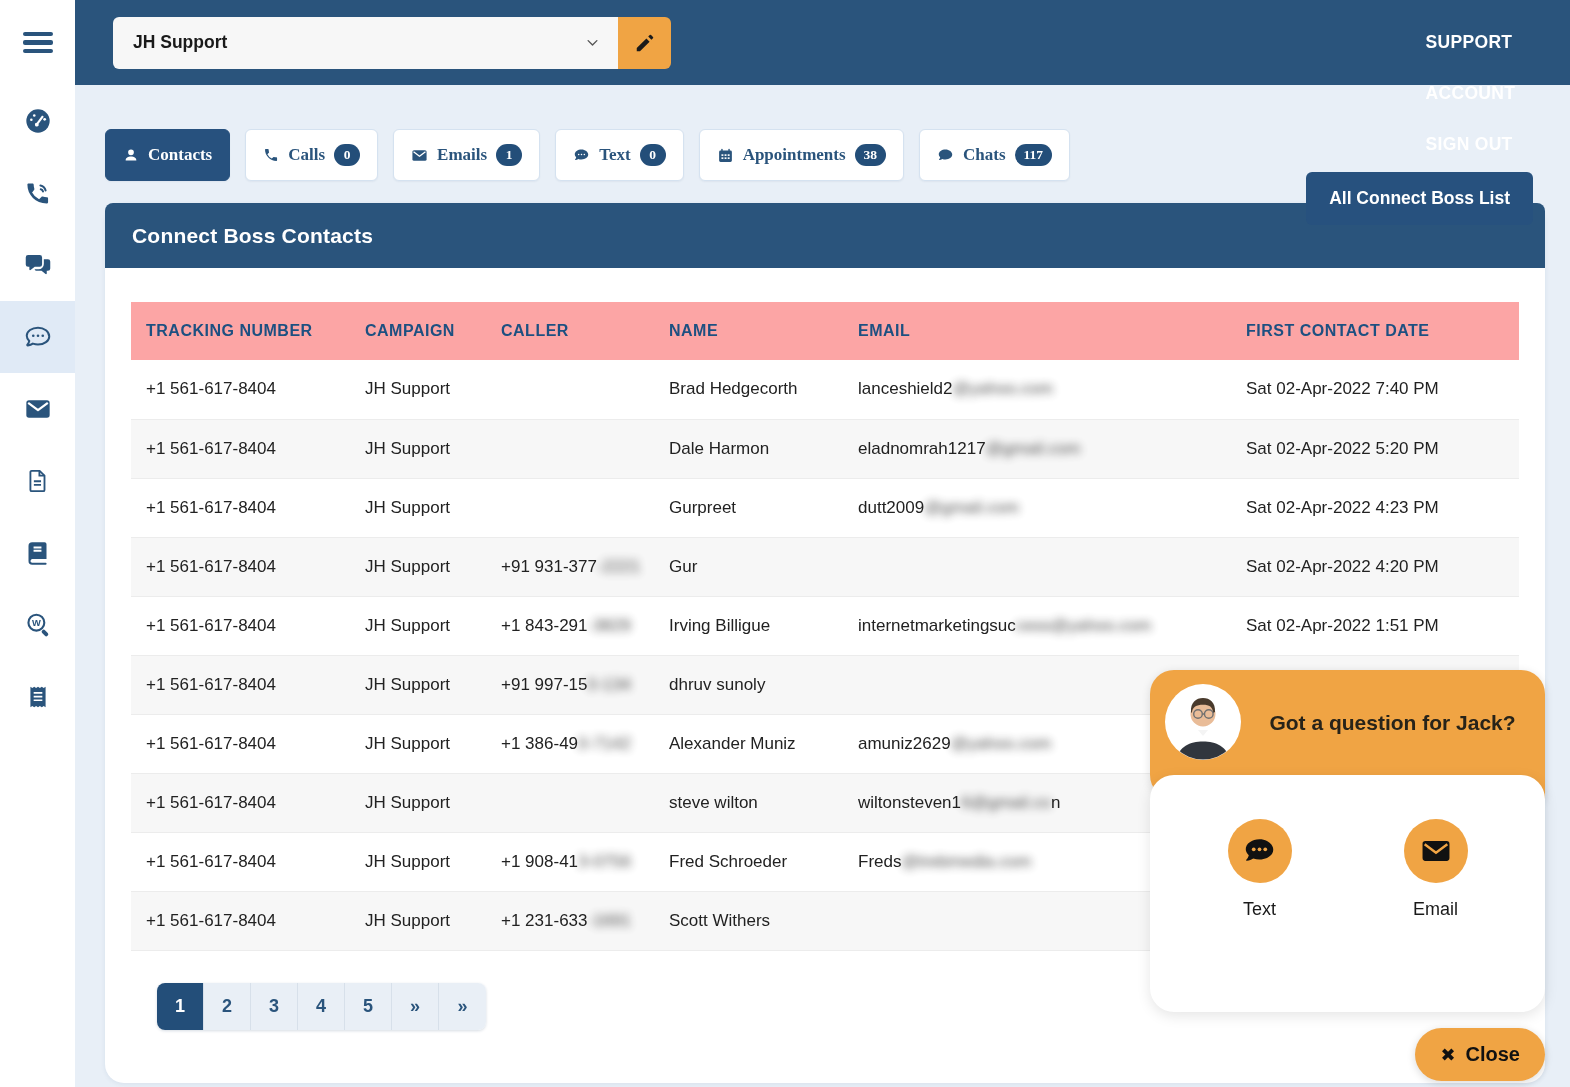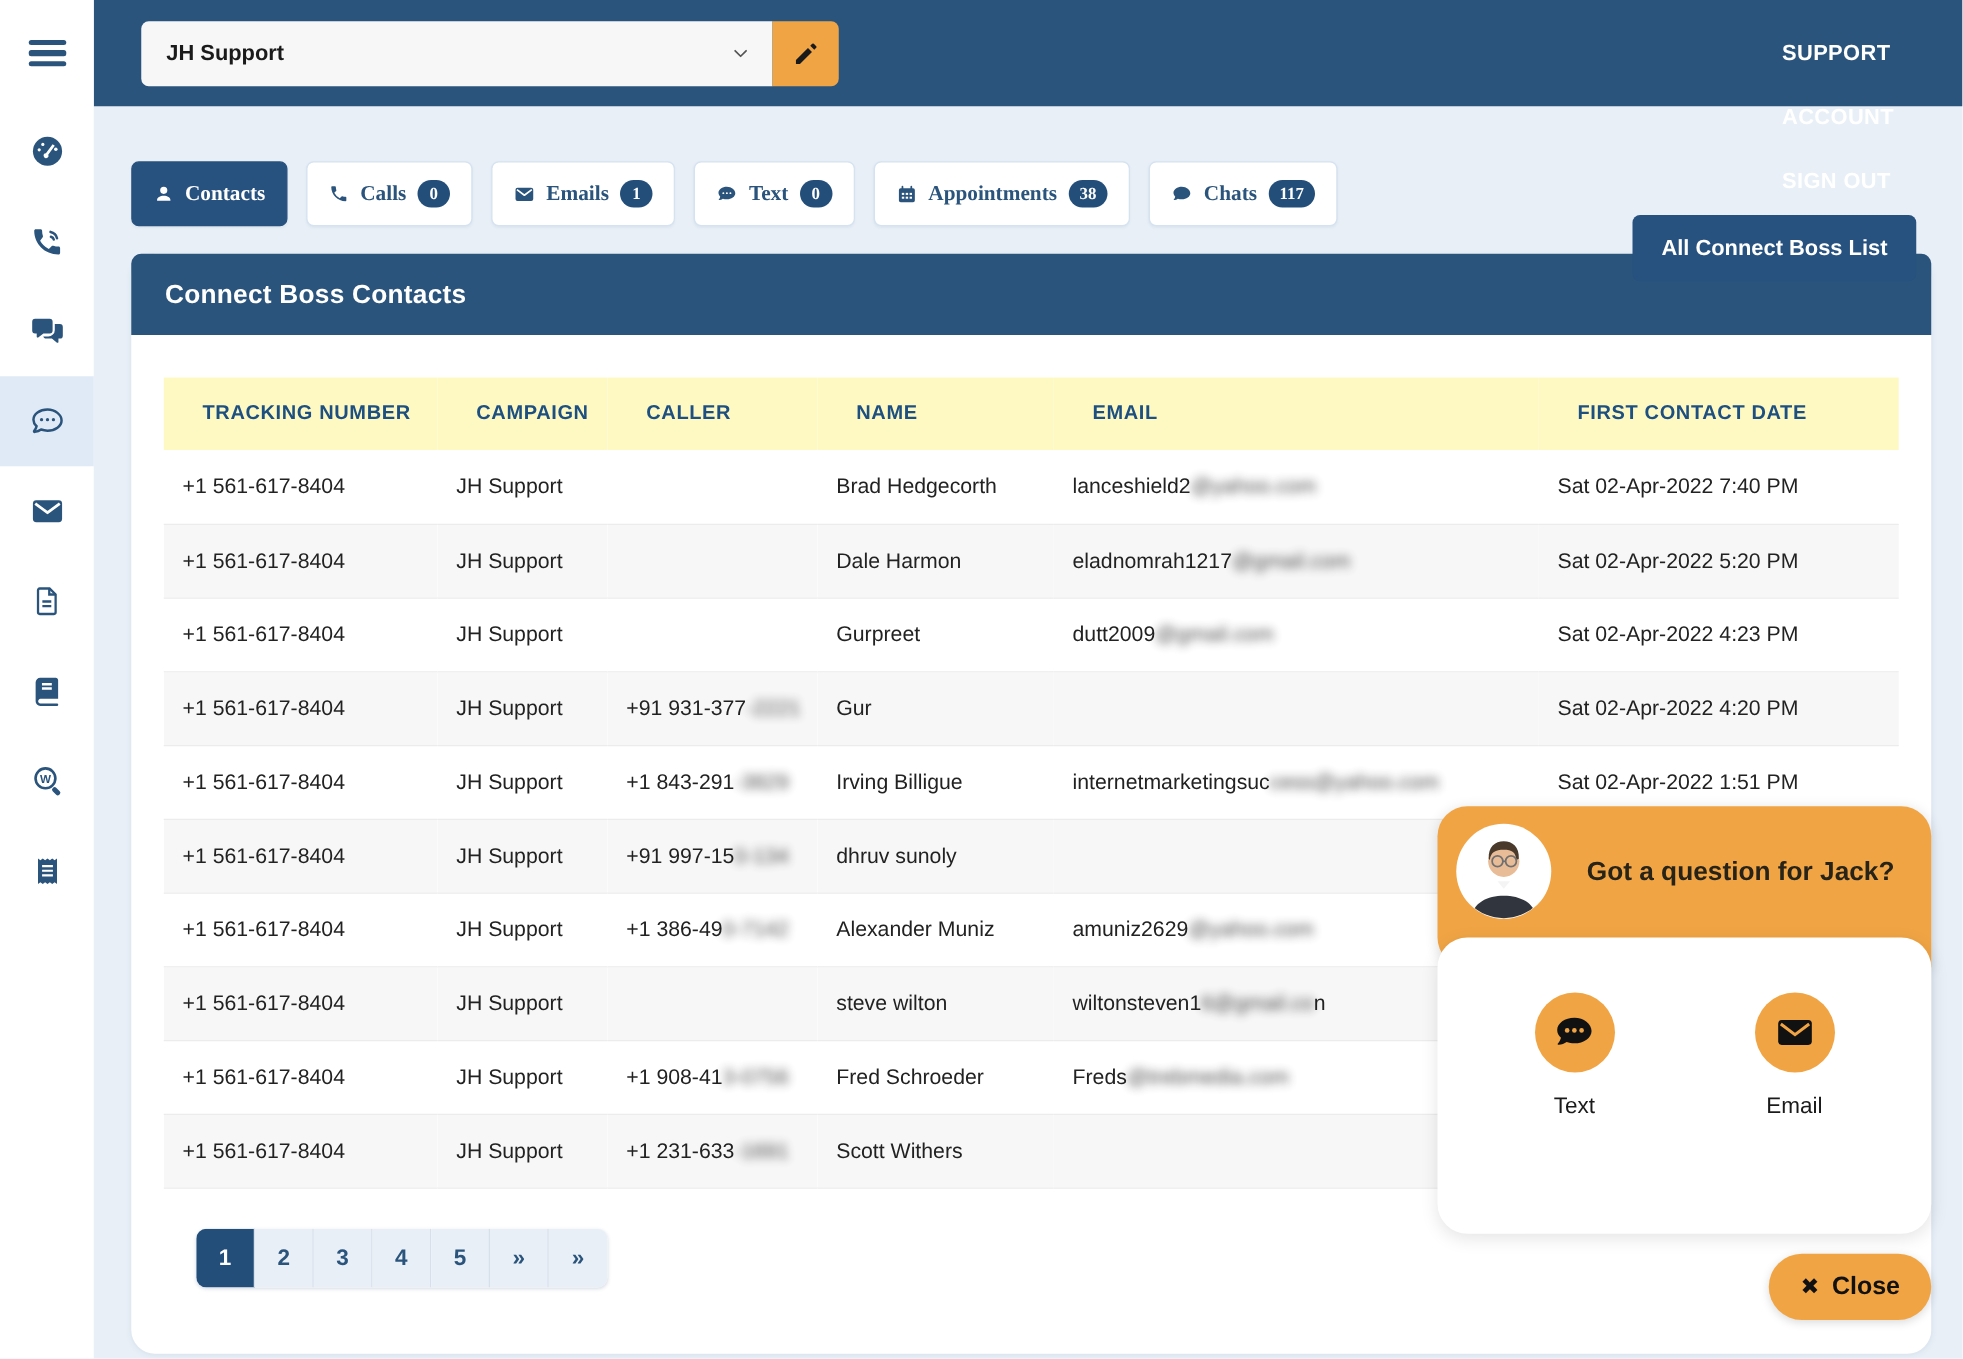--- a/index.html
+++ b/index.html
@@ -30,31 +30,31 @@
   .tab { height:52px; display:flex; align-items:center; gap:9px; padding:0 17px; background:#fff; border:1px solid #d5e2f0; border-radius:6px; color:#2a547c; font-size:17px; font-weight:bold; cursor:pointer; box-shadow:0 1px 2px rgba(30,60,100,.06); }
   .tab.active { background:#27517e; border-color:#27517e; color:#fff; }
   .tab .badge { background:#234e79; color:#fff; border-radius:14px; padding:4px 9px; font-size:13.5px; font-weight:bold; line-height:1; min-width:26px; text-align:center; }
   .all-list-btn { position:absolute; top:128px; right:37px; height:53px; padding:0 23px; background:#27517e; border-radius:6px; display:flex; align-items:center; color:#fff; font-size:17.5px; font-weight:bold; cursor:pointer; z-index:5;margin-top:44px; }
   
   .panel { position:absolute; left:105px; top:203px; width:1440px; height:880px; background:#fff; border-radius:19px; box-shadow:0 1px 5px rgba(30,60,100,.08); z-index:4; }
   .panel-header { height:65px; background:#2a547c; border-radius:8px 8px 0 0; display:flex; align-items:center; padding-left:27px; }
   .panel-title { color:#fff; font-size:21px; font-weight:600; letter-spacing:.2px; }
   .table-wrap { padding:34px 26px 0 26px; }
   table { width:100%; border-collapse:collapse; table-layout:fixed; }
-  thead th { background:#fef9c3; height:58px; text-align:left; font-size:16px; font-weight:bold; color:#1d5081; letter-spacing:.5px; padding-left:31px; }
+  thead th { background:#fca5a5; height:58px; text-align:left; font-size:16px; font-weight:bold; color:#1d5081; letter-spacing:.5px; padding-left:15px; }
   tbody td { height:59px; border-bottom:1px solid #ececec; font-size:17px; color:#222; padding-left:15px; white-space:nowrap; overflow:hidden; }
   tbody tr:nth-child(even) { background:#f7f7f7; }
   .blur { filter: blur(4px); opacity:.8; }
   
   .pagination { display:inline-flex; margin:32px 0 0 26px; border-radius:8px; overflow:hidden; box-shadow:0 1px 3px rgba(30,60,100,.18); }
   .page { width:47px; height:47px; display:flex; align-items:center; justify-content:center; background:#e9eff6; color:#2a547c; font-size:18px; font-weight:bold; border-right:1px solid #d7e0ea; cursor:pointer; }
   .page:last-child { border-right:none; }
   .page.active { background:#234e79; color:#fff; }
   
-  .widget { position:absolute; left:1150px; top:645px; width:395px; height:412px; z-index:30;text-align:center; }
+  .widget { position:absolute; left:1150px; top:670px; width:395px; height:412px; z-index:30;text-align:center; }
   .widget-header { position:relative; height:129px; background:#f0a444; border-radius:24px 24px 0 24px; box-shadow:0 2px 10px rgba(0,0,0,.12); }
   .widget-header .title { position:absolute; left:104px; right:14px; top:0; height:105px; display:flex; align-items:center; justify-content:center; font-size:21px; font-weight:600; color:#272319; }
   .avatar { position:absolute; left:14px; top:13px; width:78px; height:78px; border-radius:50%; overflow:hidden; }
   .widget-body { position:relative; margin-top:-24px; height:237px; background:#fff; border-radius:24px; box-shadow:0 4px 14px rgba(0,0,0,.10); overflow:hidden; }
   .actions { display:flex; justify-content:center; gap:112px; padding-top:44px; }
   .action { display:flex; flex-direction:column; align-items:center; cursor:pointer; }
   .action-circle { width:64px; height:64px; border-radius:50%; background:#f0a444; display:flex; align-items:center; justify-content:center; }
   .action-label { margin-top:16px; font-size:18px; color:#1a1a1a; }
   .widget-footer { position:absolute; left:0; right:0; bottom:0; height:50px; border-top:1px solid #e4e4e4; display:flex; align-items:center; padding-left:25px; font-size:17.5px; font-weight:bold; font-style:italic; color:#111; }
   .close-btn { position:absolute; right:0; top:358px; height:53px; padding:0 25px; background:#f0a444; border-radius:28px; display:flex; align-items:center; gap:10px; font-size:20px; font-weight:600; color:#111; cursor:pointer; box-shadow:0 2px 8px rgba(0,0,0,.15); }

